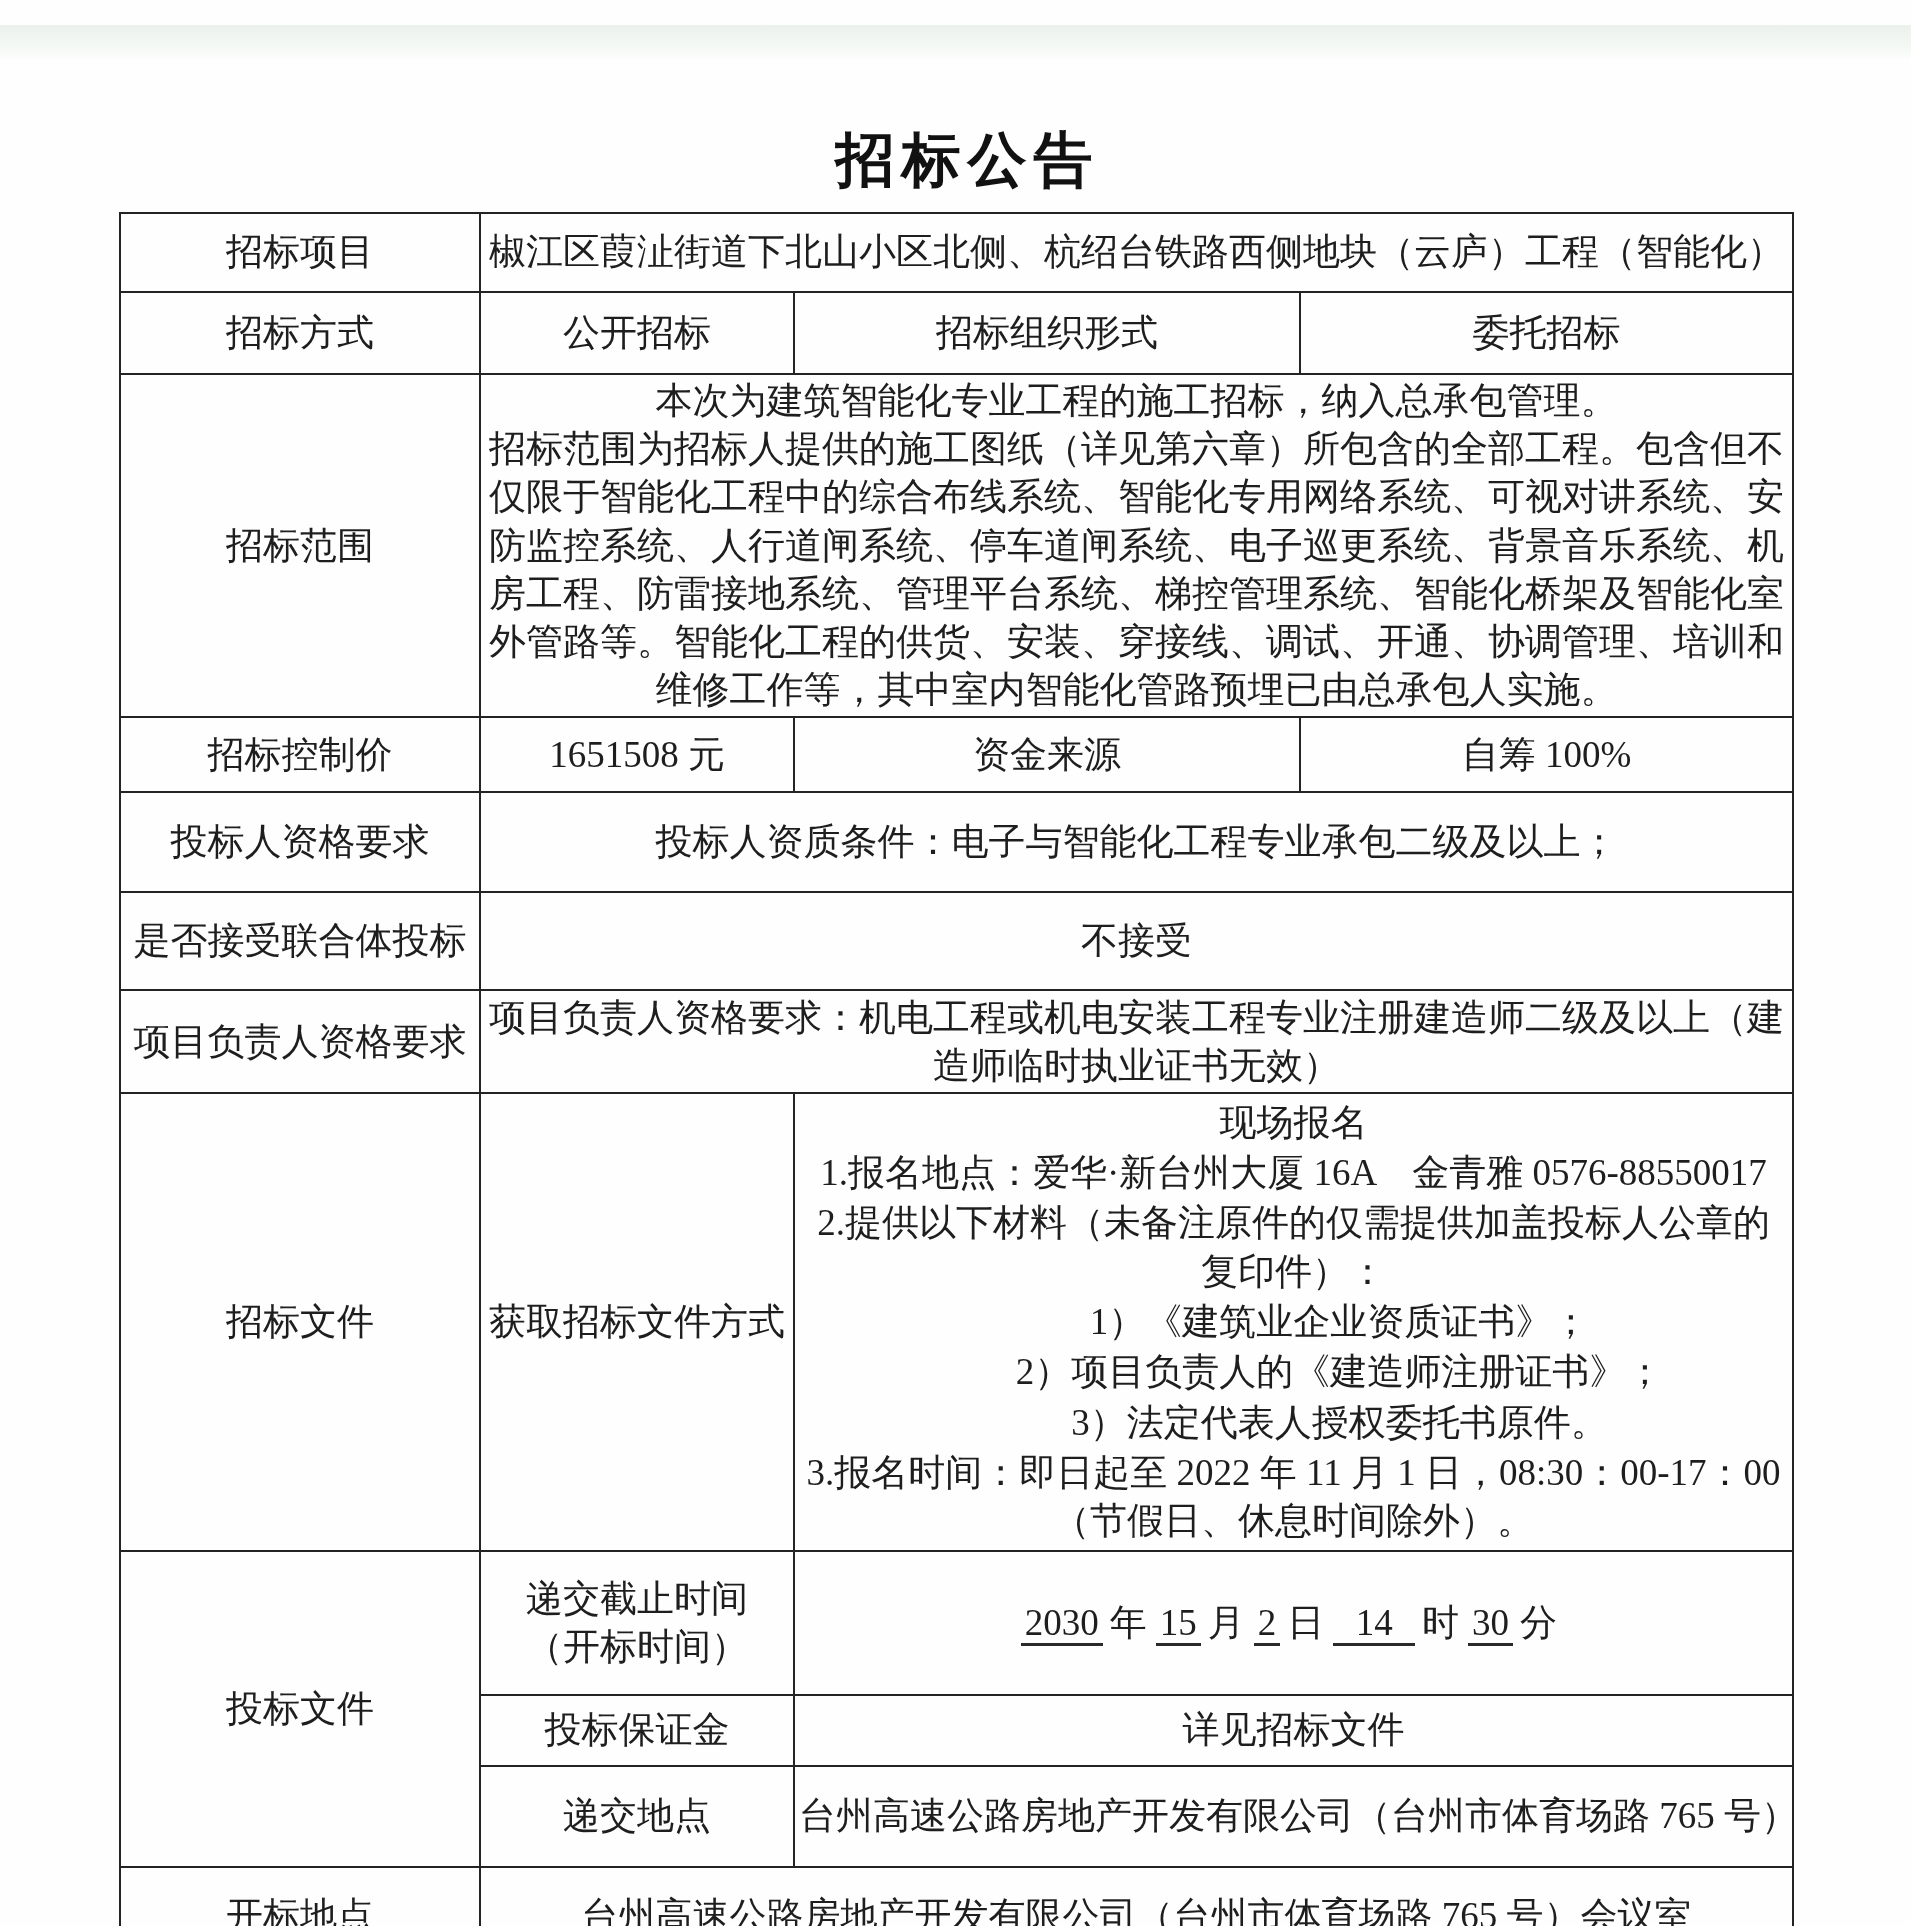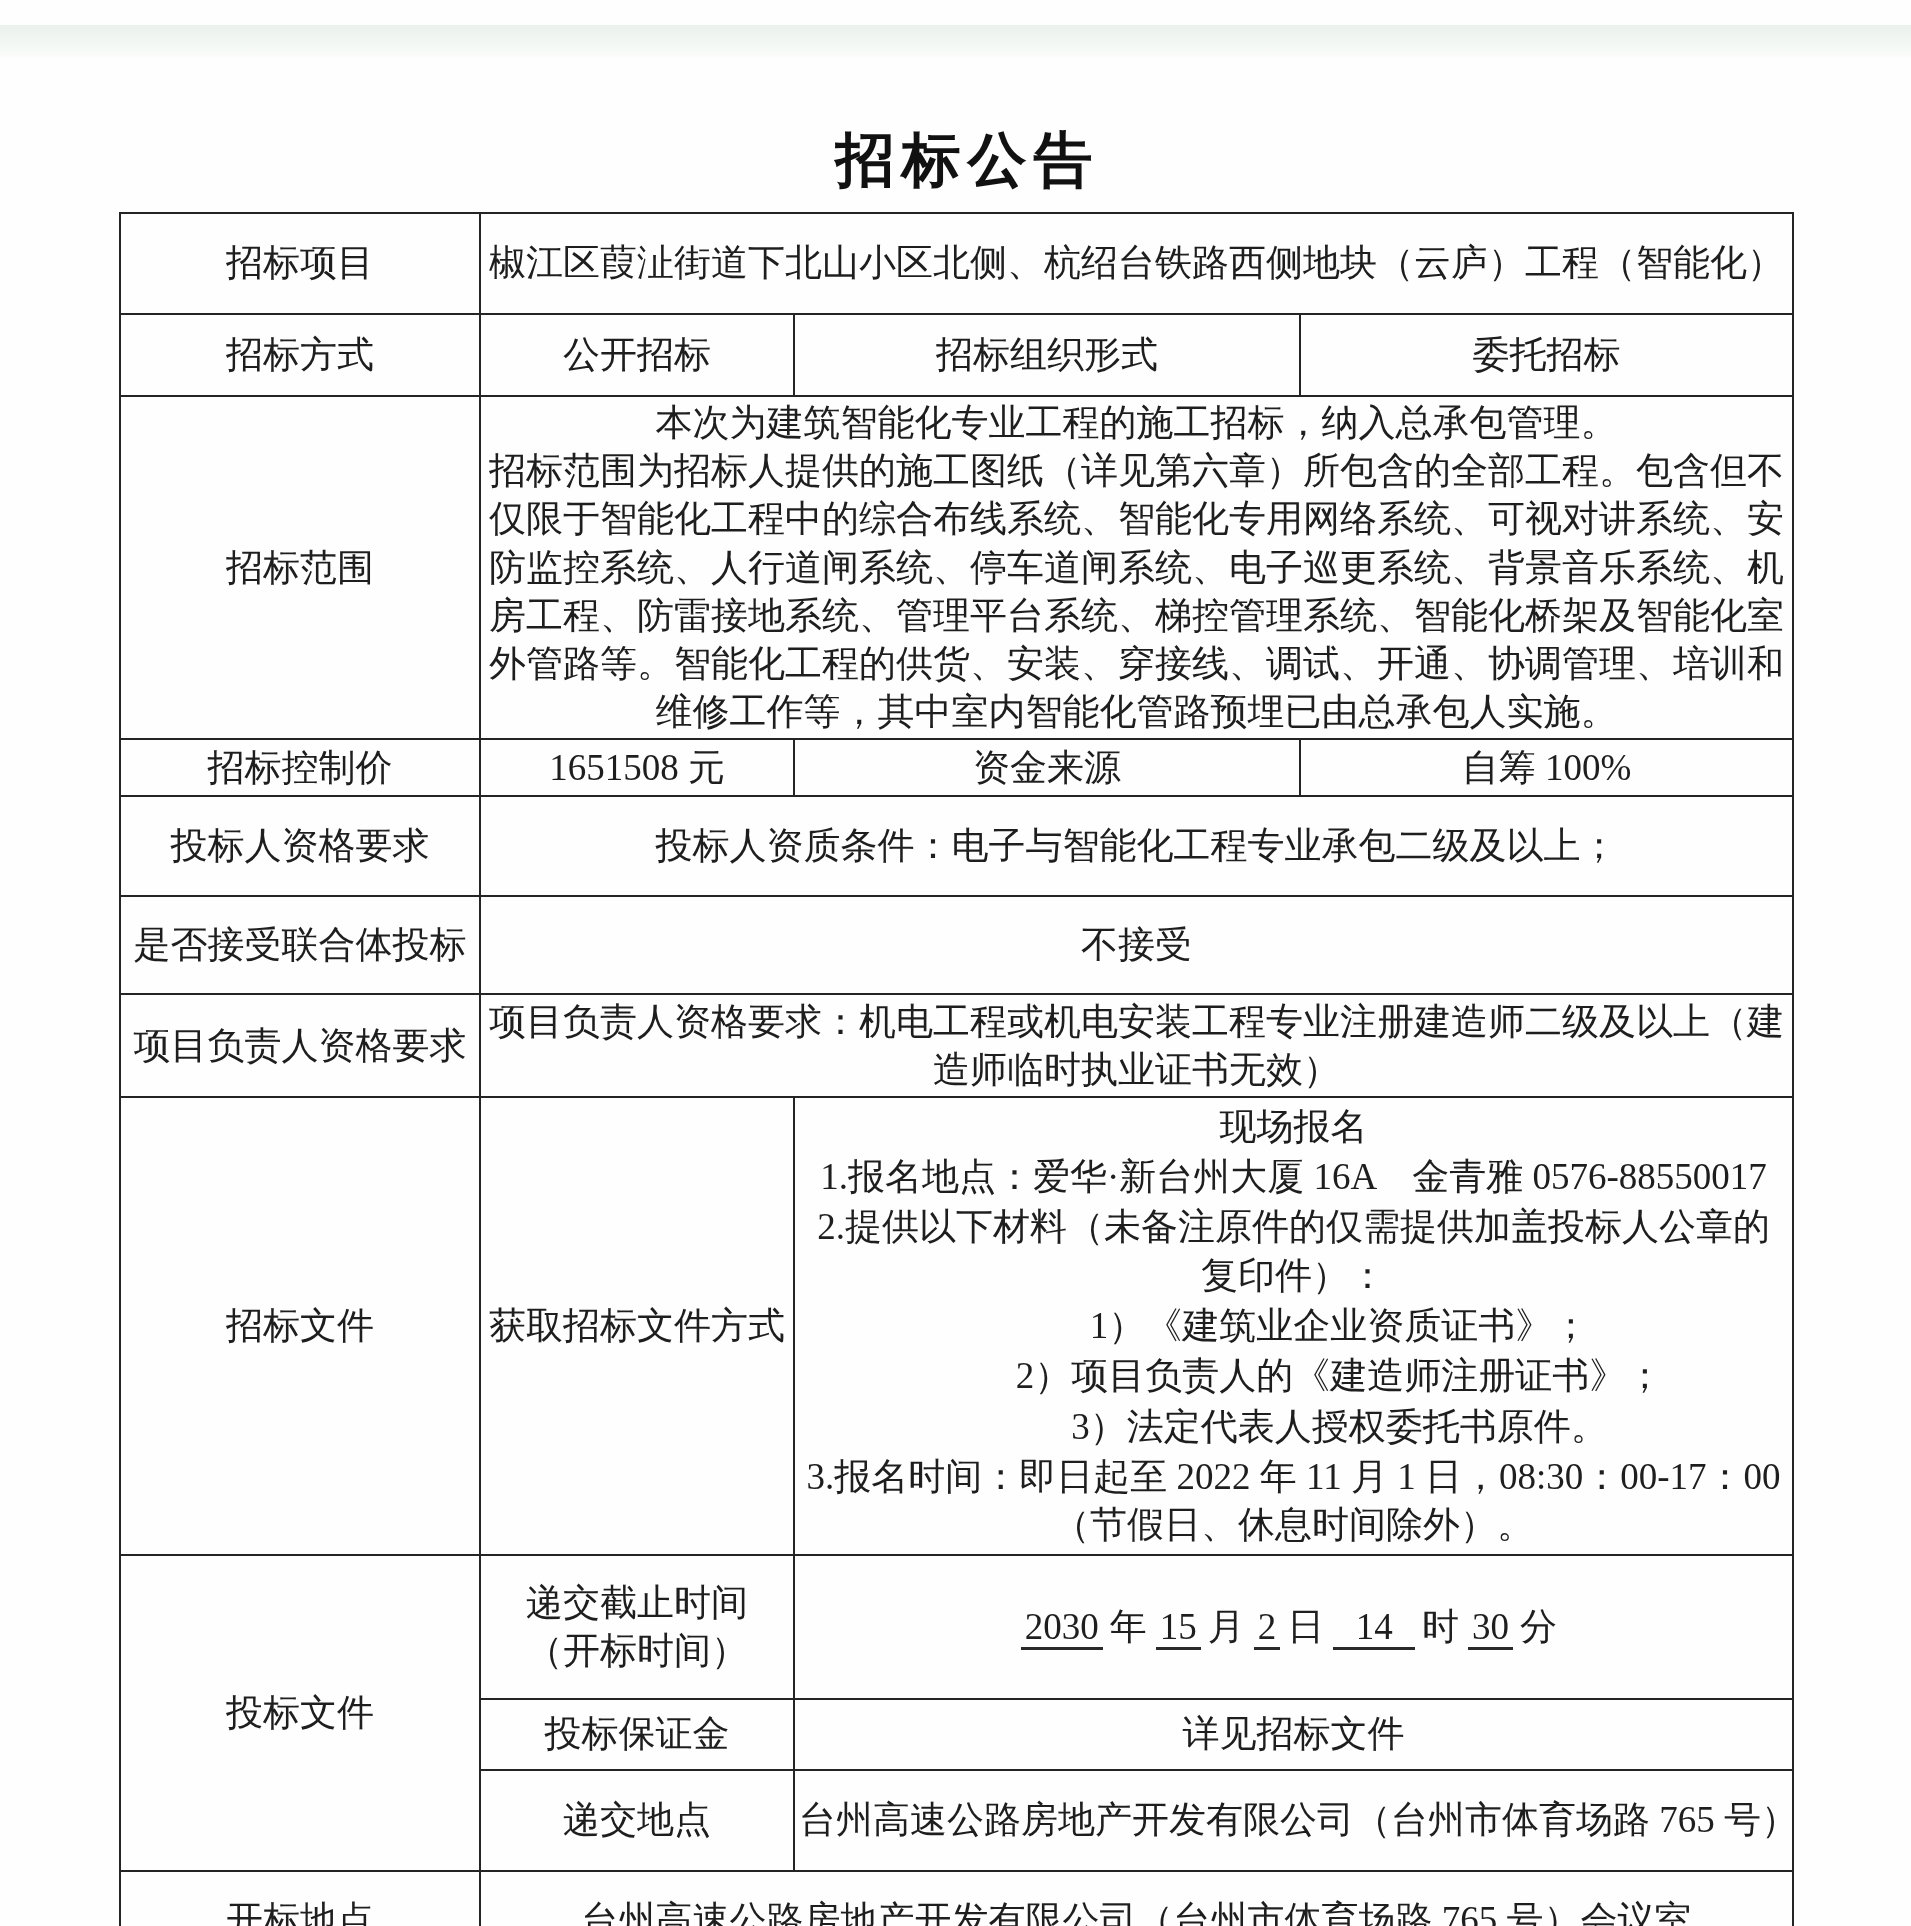--- a/index.html
+++ b/index.html
@@ -25,21 +25,21 @@
   }
   table.main td{
     border:2.3px solid #242424;
     font-size:37px;line-height:1.3;
     text-align:center;vertical-align:middle;
     padding:2.3px 3.9px;
     overflow:hidden;
   }
   td.left{text-align:left;padding:3.9px 11.6px;}
   td.top{vertical-align:top;margin-top:24px;}
-  .h1{height:101px}.h2{height:82px}.h3{height:329px}.h4{height:57px}
+  .h1{height:79px}.h2{height:82px}.h3{height:329px}.h4{height:75px}
   .h5{height:100px}.h6{height:98px}.h7{height:101px}.h8{height:406px}
   .h9{height:144px}.h10{height:71px}.h11{height:101px}.h12{height:99px}
 
   .f92{font-size:35px}
   .f86{font-size:33px;line-height:1.42}
   .f88{font-size:34px;line-height:1.53}
   .f85{font-size:32px;white-space:nowrap}
   .nowrap{white-space:nowrap}
   .docline{margin:2.3px 0;}
   .indent{padding-left:92px;}

